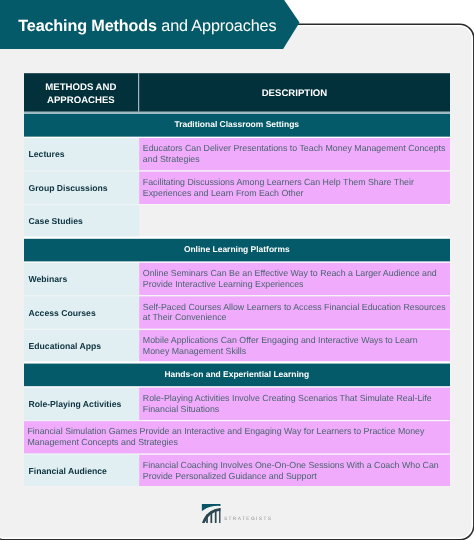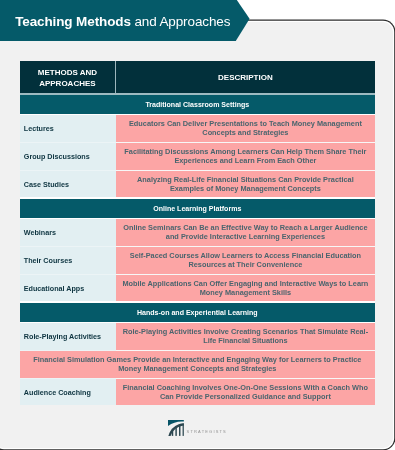--- a/index.html
+++ b/index.html
@@ -29,23 +29,23 @@
 
   .sep{height:1.8px;background:#9ebac1;}
   .sepw{height:1.4px;background:#ffffff;}
 
   .sect{height:18.9px;background:#055a69;color:#ffffff;font-weight:700;font-size:7.05px;
     display:flex;align-items:center;justify-content:center;text-align:center;}
 
   .row{height:26.77px;}
   .row .c1{background:#e2eff2;color:#0d3440;font-weight:700;font-size:7.2px;
     display:flex;align-items:center;padding-left:4px;padding-top:0.6px;box-sizing:border-box;text-align:center;}
-  .row .c2{background:#fca5a5;color:#4a656e;font-size:7.35px;line-height:8.8px;
-    display:flex;align-items:center;justify-content:center;text-align:center;
-    padding:1.2px 3.05px 0;box-sizing:border-box;font-weight:bold;}
+  .row .c2{background:#f0abfc;color:#4a656e;font-size:7.35px;line-height:8.8px;
+    display:flex;align-items:center;justify-content:center;text-align:left;
+    padding:1.2px 3.05px 0;box-sizing:border-box;}
   .rowsep .c1{height:1px;background:#ecf4f6;}
   .rowsep .c2{height:1px;background:#f7f7f7;}
 
   .logo{position:absolute;left:168.3px;top:420px;width:60px;height:17px;}
   .logo-mark{position:absolute;left:0;top:0;width:16px;height:16px;}
   .logo-fin{position:absolute;left:17.9px;top:2.2px;font-size:9.3px;font-weight:700;color:#1d6b80;
     line-height:9.3px;letter-spacing:0.1px;white-space:nowrap;margin-top:28px;}
   .logo-str{position:absolute;left:18.3px;top:10.1px;font-size:4px;color:#929292;
     line-height:4px;letter-spacing:1.17px;white-space:nowrap;}
 </style>
@@ -82,36 +82,35 @@
   <div class="trow row">
     <div class="c1">Group Discussions</div>
     <div class="c2">Facilitating Discussions Among Learners Can Help Them Share Their Experiences and Learn From Each Other</div>
   </div>
   <div class="trow rowsep">
       <div class="c1"></div>
       <div class="c2"></div>
     </div>
   <div class="trow row">
     <div class="c1">Case Studies</div>
-    <div class="c2">Analyzing Real-Life Financial Situations Can Provide Practical Examples of Money Management Concepts</div>
   </div>
   <div class="sepw"></div>
 
   <div class="sect">Online Learning Platforms</div>
   <div class="sepw"></div>
   <div class="trow row">
     <div class="c1">Webinars</div>
     <div class="c2">Online Seminars Can Be an Effective Way to Reach a Larger Audience and Provide Interactive Learning Experiences</div>
   </div>
   <div class="trow rowsep">
       <div class="c1"></div>
       <div class="c2"></div>
     </div>
   <div class="trow row">
-    <div class="c1">Their Courses</div>
+    <div class="c1">Access Courses</div>
     <div class="c2">Self-Paced Courses Allow Learners to Access Financial Education Resources at Their Convenience</div>
   </div>
   <div class="trow rowsep">
       <div class="c1"></div>
       <div class="c2"></div>
     </div>
   <div class="trow row">
     <div class="c1">Educational Apps</div>
     <div class="c2">Mobile Applications Can Offer Engaging and Interactive Ways to Learn Money Management Skills</div>
   </div>
@@ -128,21 +127,21 @@
       <div class="c2"></div>
     </div>
   <div class="trow row">
     <div class="c2">Financial Simulation Games Provide an Interactive and Engaging Way for Learners to Practice Money Management Concepts and Strategies</div>
   </div>
   <div class="trow rowsep">
       <div class="c1"></div>
       <div class="c2"></div>
     </div>
   <div class="trow row">
-    <div class="c1">Audience Coaching</div>
+    <div class="c1">Financial Audience</div>
     <div class="c2">Financial Coaching Involves One-On-One Sessions With a Coach Who Can Provide Personalized Guidance and Support</div>
   </div>
 </div>
 
 <div class="logo">
   <svg class="logo-mark" viewBox="0 0 16 16" xmlns="http://www.w3.org/2000/svg">
     <path d="M0 0 L15.83 0 L15.83 1.6 A23.13 23.13 0 0 0 0 6.05 Z" fill="#075467"></path>
     <g fill="#2c4750">
       <path d="M0.36 15.9 A17 17 0 0 1 15.83 3.3 L15.83 5.6 A14.9 14.9 0 0 0 2.55 15.9 Z"></path>
       <rect x="3.78" y="8.8" width="1.45" height="7.1"></rect>

